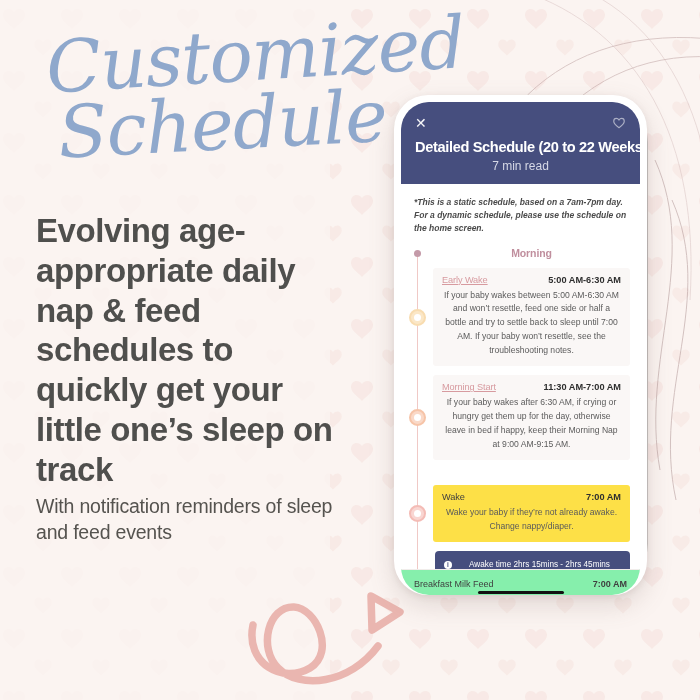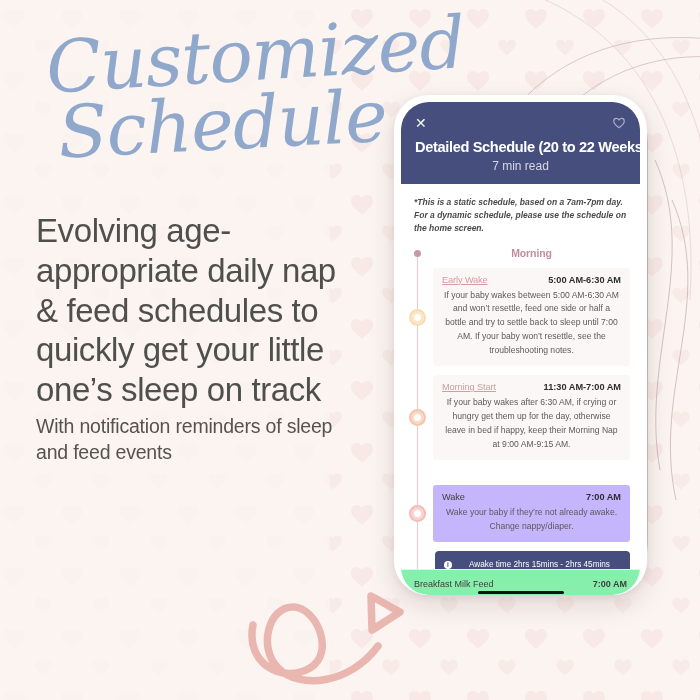--- a/index.html
+++ b/index.html
@@ -28,21 +28,21 @@
     line-height: 0.88;
     letter-spacing: -1px;
     user-select: none;
   }
   .script-line1 { font-size: 72px; display: block; transform: rotate(-3.5deg); margin-left: 10px; }
   .script-line2 { font-size: 72px; display: block; transform: rotate(-3deg); margin-left: 22px; margin-top: 4px;}
 
   .headline {
     margin-top: 54px;
     font-size: 33px;
-    font-weight: normal;
+    font-weight: bold;
     line-height: 1.21;
     color: #4f4f4d;
     letter-spacing: -0.4px;
     width: 300px;
   }
   .subline {
     margin-top: 4px;
     font-size: 19.5px;
     line-height: 1.33;
     color: #55534f;
@@ -155,21 +155,21 @@
     color: #c08f9e; font-size: 10.5px; font-weight: bold;
     padding: 0 0 0 0; letter-spacing: -0.1px;
   }
 
   .entry {
     background: #faf7f6;
     border-radius: 3px;
     padding: 7px 9px 8px 9px;
     margin-bottom: 9px;
   }
-  .entry.plain { background: #c4b5fd; margin-top: 25px; }
+  .entry.plain { background: #fde047; margin-top: 25px; }
   .entry-top { display: flex; justify-content: space-between; align-items: baseline; }
   .entry-name {
     font-size: 9.2px; color: #d79a9f; text-decoration: underline;
     letter-spacing: -0.1px;
   }
   .entry-name.nolink { color: #3f3f3f; text-decoration: none; }
   .entry-time { font-size: 9.2px; font-weight: bold; color: #2e2e2e; white-space: nowrap; padding-left: 44px; }
   .entry-desc {
     font-size: 8.6px; color: #5b5b5b; line-height: 1.62; margin-top: 4px;
   }

